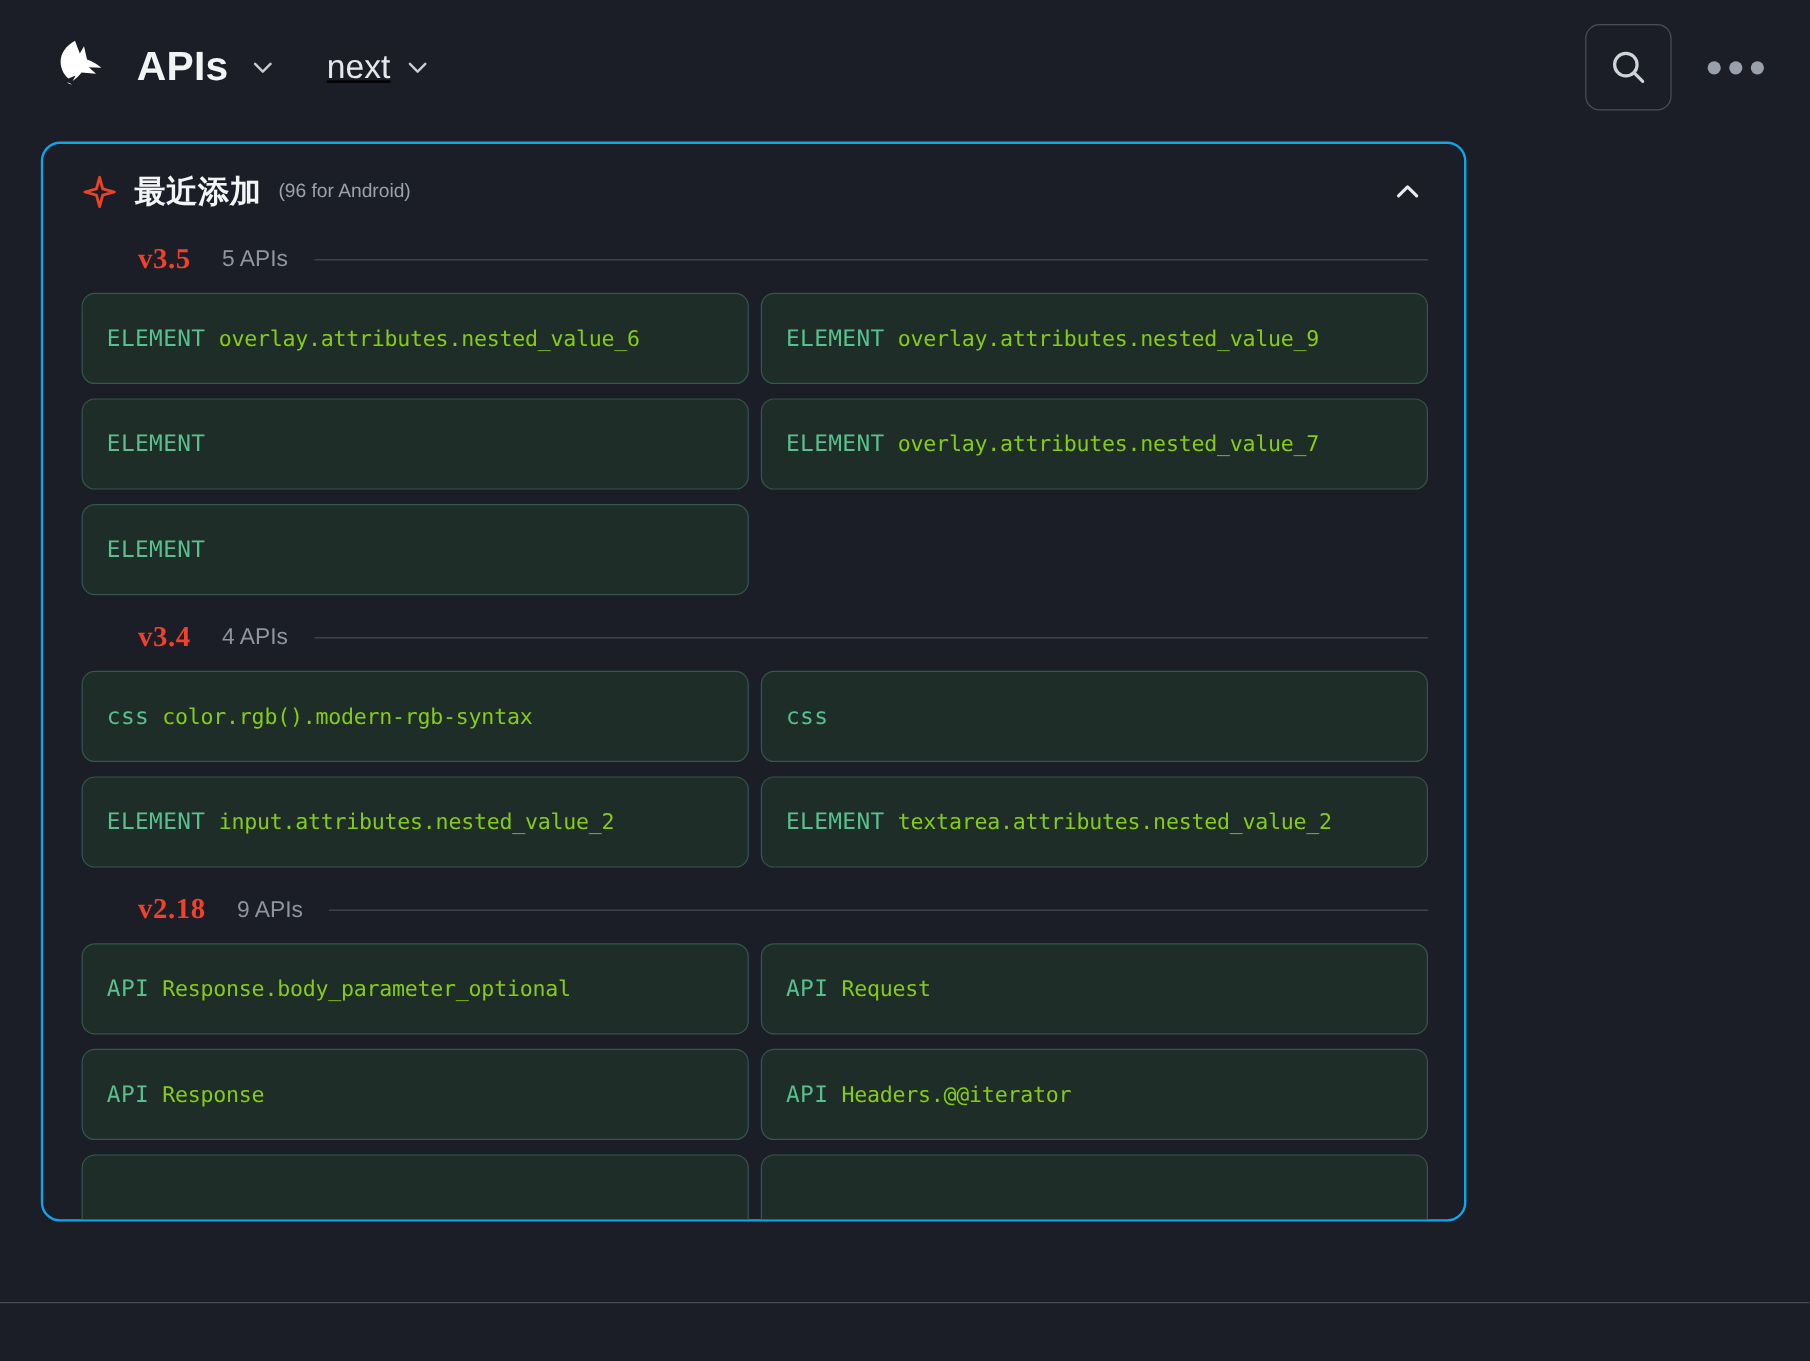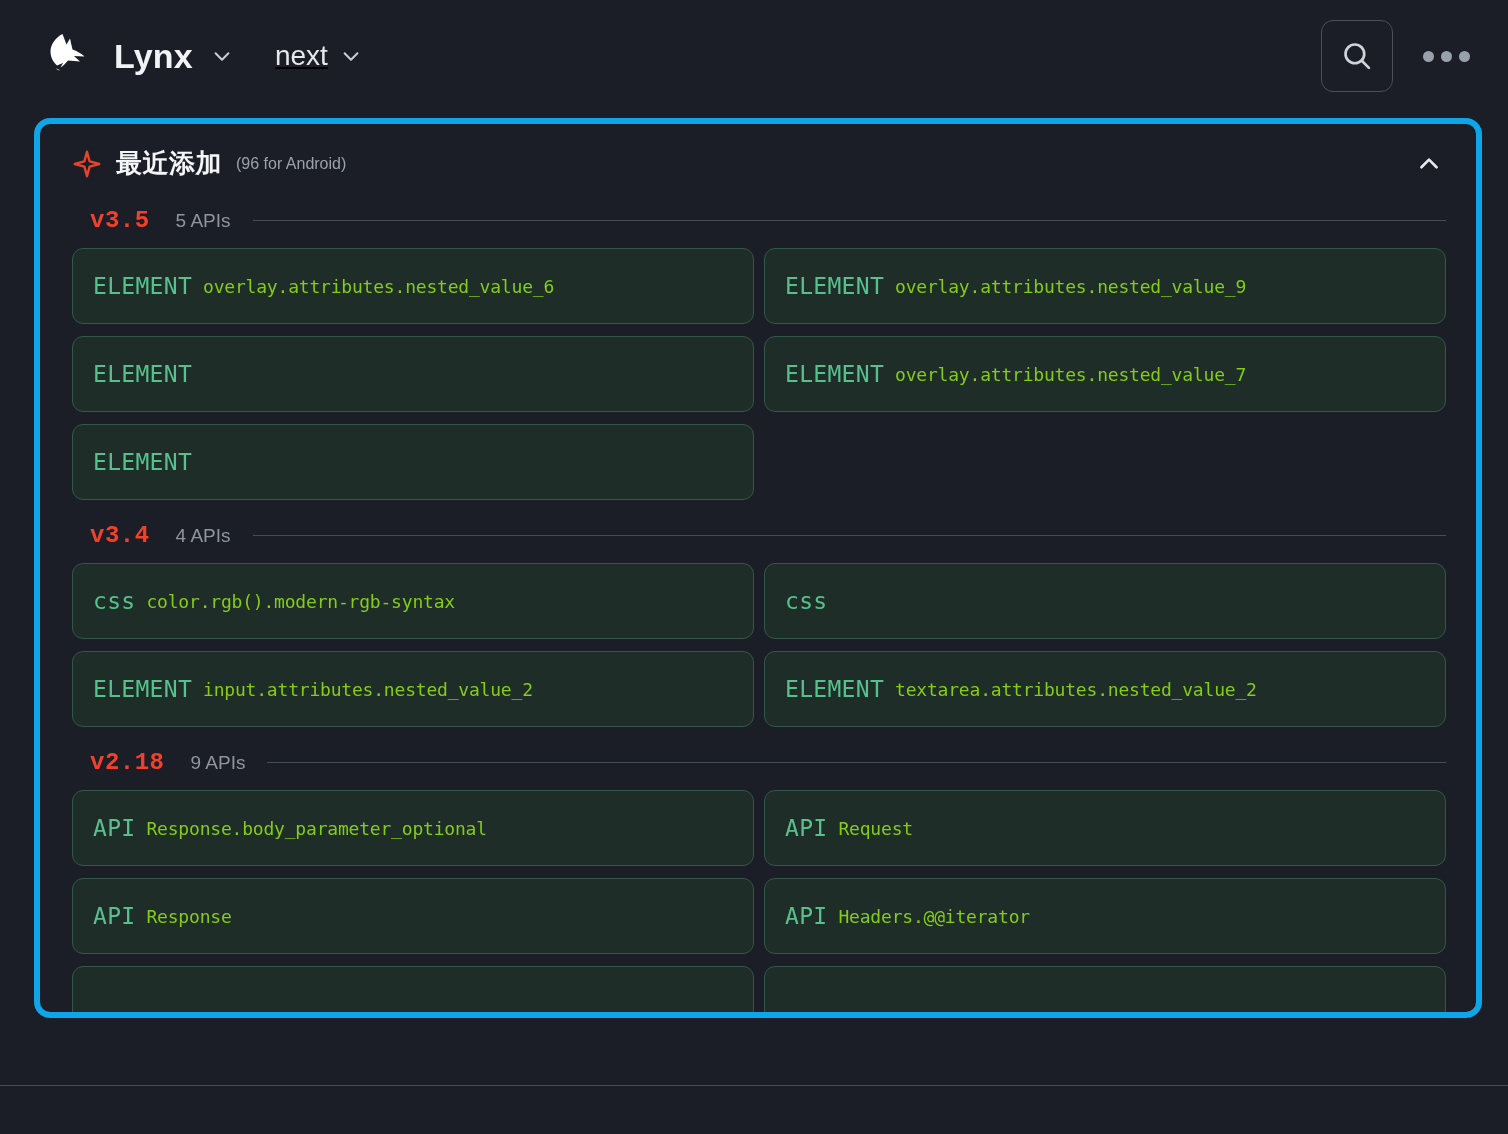--- a/index.html
+++ b/index.html
@@ -102,23 +102,23 @@
     height: 11px;
     border-radius: 50%;
     background: #9aa0ab;
   }
 
   
   .panel {
     position: absolute;
     left: 34px;
     top: 118px;
-    width: 1448px;
+    width: 1188px;
     height: 900px;
-    border: 6px solid #0ea5e9;
+    border: 2px solid #0ea5e9;
     border-radius: 16px;
     background: #1b1e26;
     overflow: hidden;
   }
 
   .panel-head {
     display: flex;
     align-items: center;
     padding: 22px 30px 12px 32px;
   }
@@ -165,25 +165,26 @@
   
   .sec-head {
     display: flex;
     align-items: center;
     gap: 0;
     margin: 14px 0 14px 0;
     padding-left: 18px;
   }
 
   .sec-ver {
-    font-family: Liberation Mono, monospace;
+    font-family: Liberation Serif, serif;
     font-size: 24px;
     font-weight: 700;
     color: #f1412a;
     letter-spacing: 0.5px;
+    margin-left: 29px;
   }
 
   .sec-count {
     font-size: 19px;
     color: #8f959f;
     margin-left: 26px;
     white-space: nowrap;
   }
 
   .sec-rule {
@@ -208,21 +209,21 @@
     display: flex;
     align-items: center;
     padding: 0 20px;
     cursor: pointer;
     overflow: hidden;
     white-space: nowrap;
   }
 
   .card-kind {
     font-family: "DejaVu Sans Mono", monospace;
-    font-size: 23px;
+    font-size: 19px;
     color: #57c08c;
     letter-spacing: 0.3px;
     flex: none;
     margin-right: 11px;
   }
 
   .card-name {
     font-family: "DejaVu Sans Mono", monospace;
     font-size: 18px;
     color: #84cc16;
@@ -249,21 +250,21 @@
 
 <div class="app">
 
   <div class="topbar">
 
     <div class="brand">
       <svg class="logo-mark" viewBox="0 0 52 52" aria-hidden="true">
         <path fill="#ffffff" d="M18.5 4 L22.5 14.5 L26 8.5 L28.5 19.5 C33 21 37 23.5 40.5 26.5 L30 26 L36 31.5 L24 30.5 C22 33 19.5 35.5 16.5 37.5 L19 33 L13 35.5 C9 32 6.5 27 6.5 21.5 C6.5 14.5 11 8 18.5 4 Z"></path>
         <path fill="#ffffff" d="M12 38.5 C13.6 38.9 15 39.6 16 40.6 C14.2 40.2 13 39.6 12 38.5 Z"></path>
       </svg>
-      <span class="brand-name">Lynx</span>
+      <span class="brand-name">APIs</span>
       <svg class="chev" viewBox="0 0 24 24" fill="none" stroke="currentColor" stroke-width="2.2" stroke-linecap="round" stroke-linejoin="round">
           <polyline points="5 9 12 16 19 9"></polyline>
         </svg>
     </div>
 
     <div class="version-select">
       <span class="version-label">next</span>
       <svg class="chev" viewBox="0 0 24 24" fill="none" stroke="currentColor" stroke-width="2.2" stroke-linecap="round" stroke-linejoin="round">
           <polyline points="5 9 12 16 19 9"></polyline>
         </svg>

